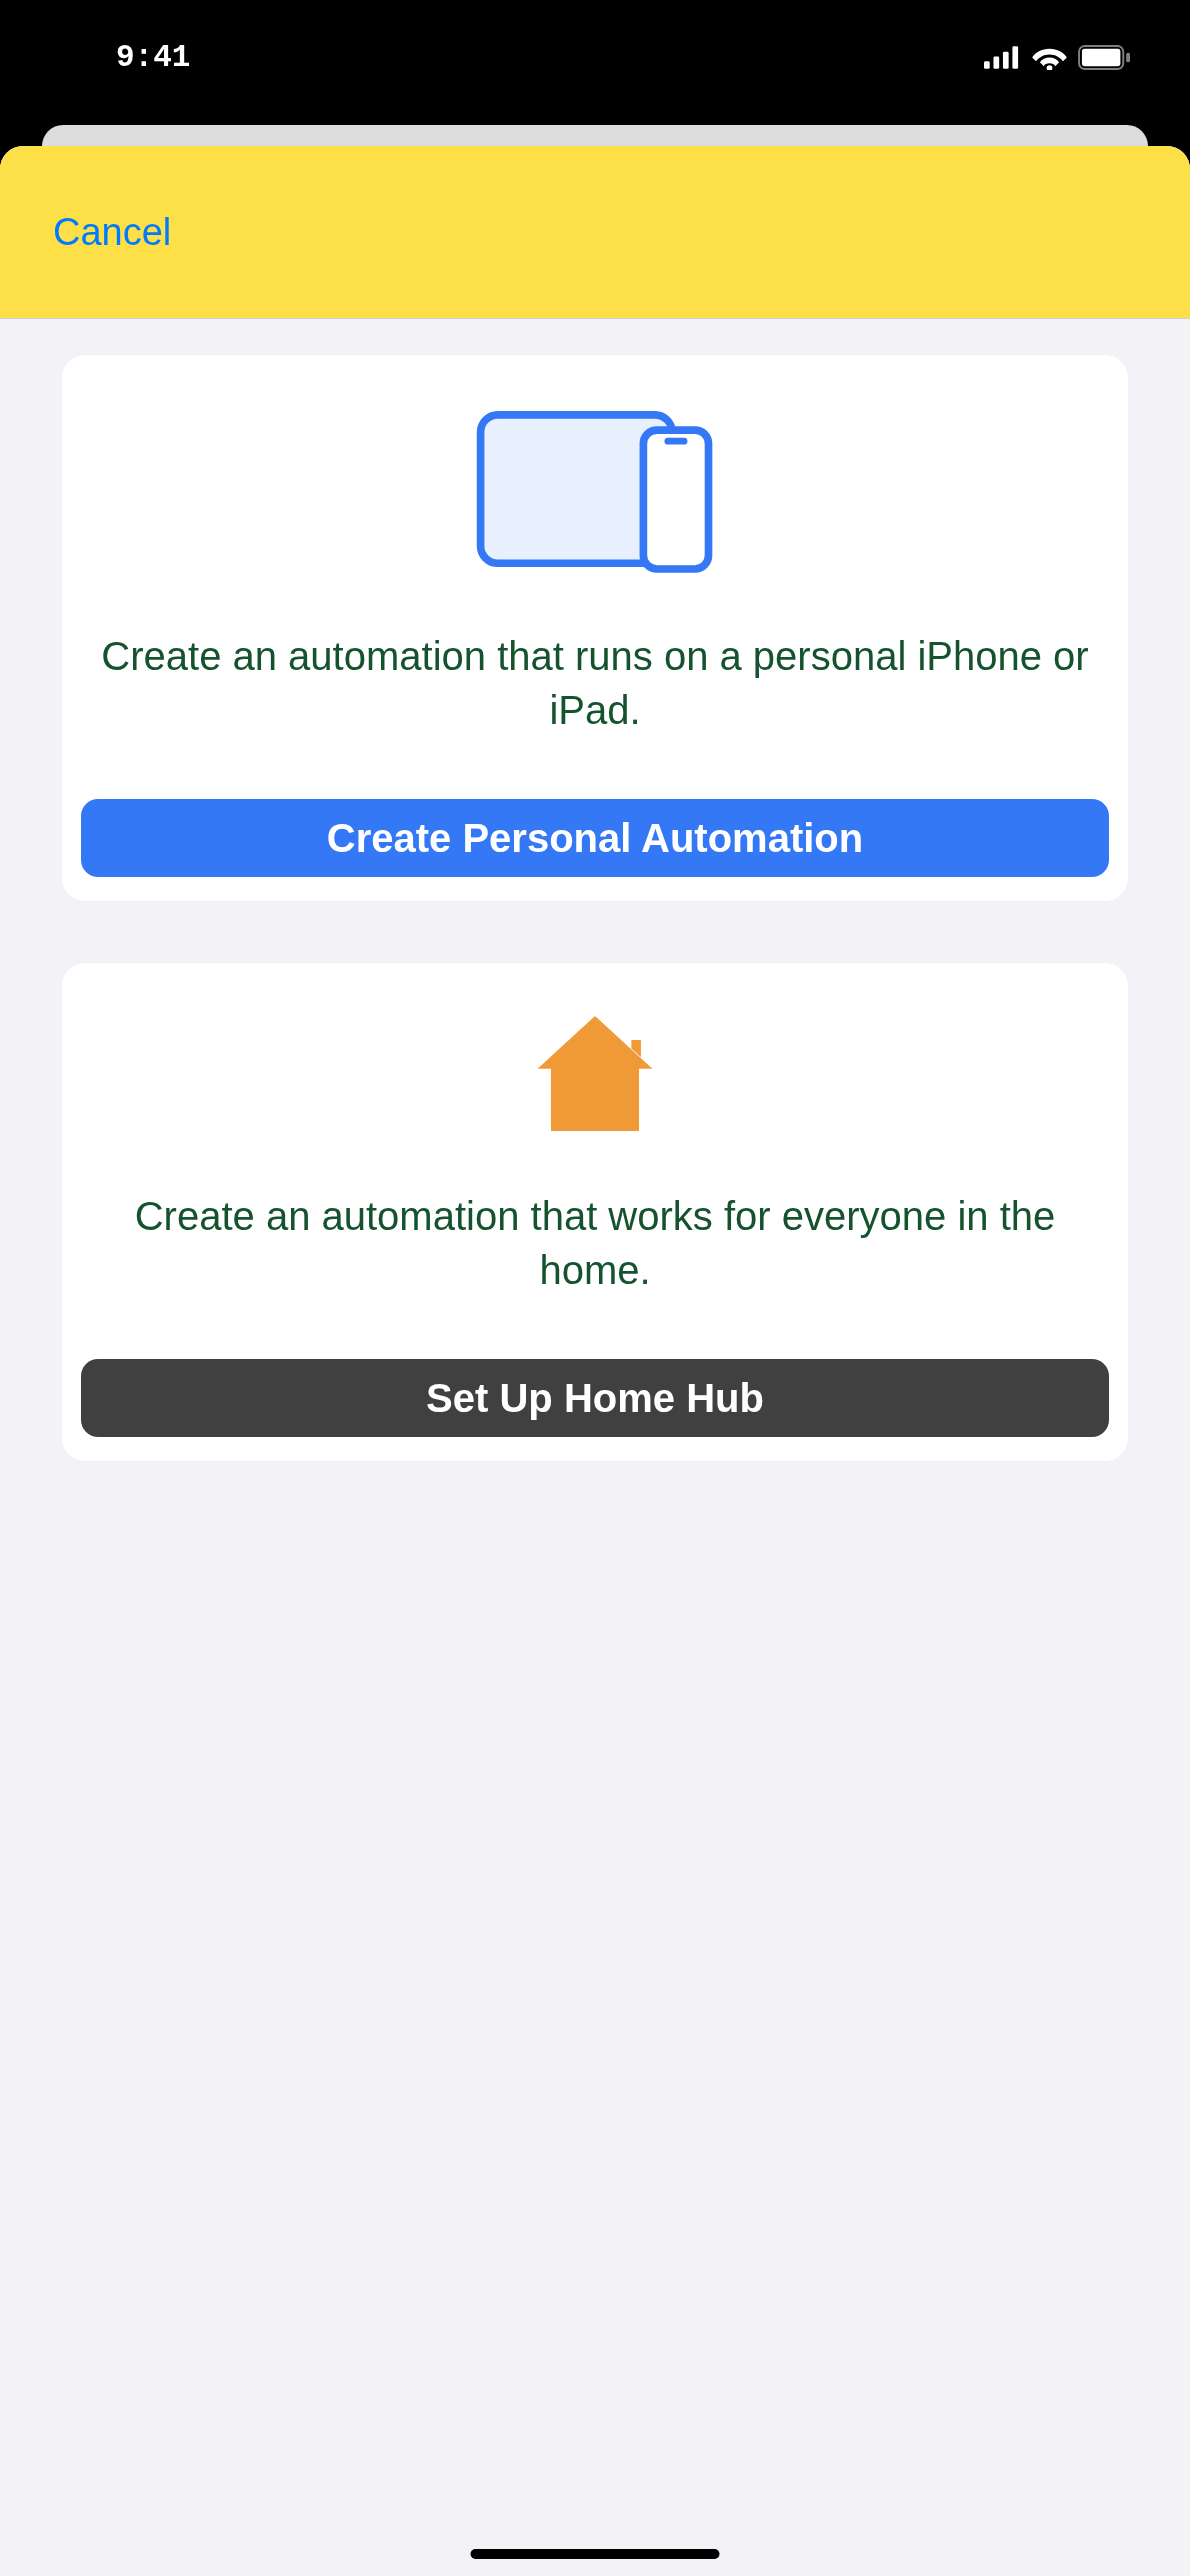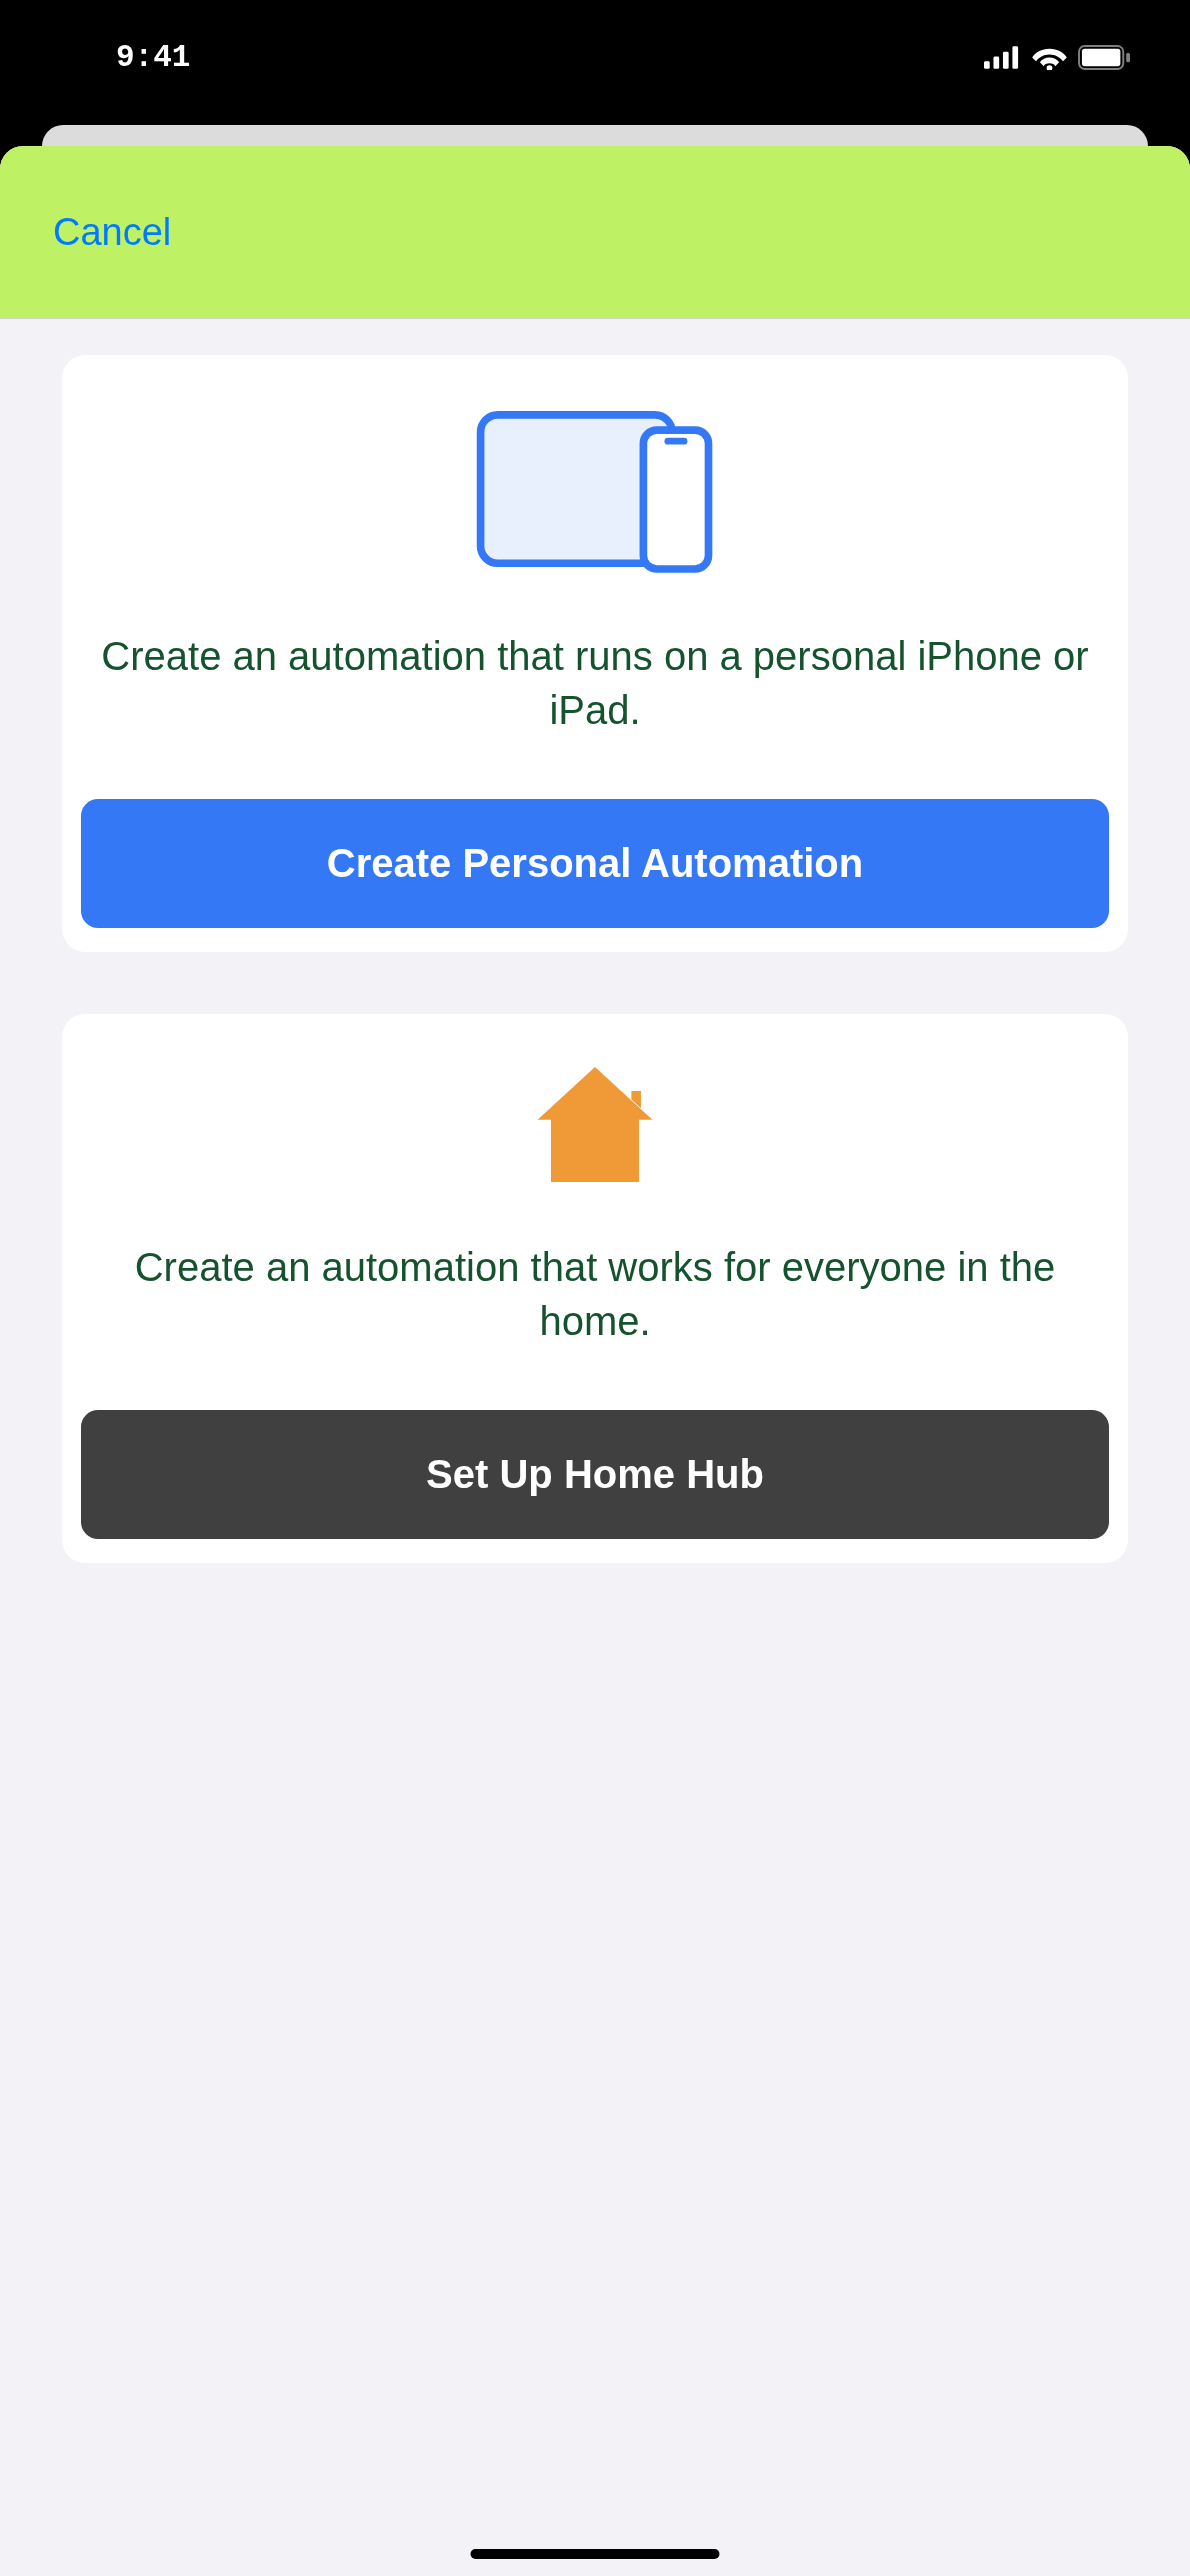--- a/index.html
+++ b/index.html
@@ -52,21 +52,21 @@
     }
     
     .sheet-container {
       background: #f2f2f7;
       border-radius: 23px 23px 0 0;
       height: calc(2576px - 146px);
       overflow: hidden;
     }
     
     .nav-bar {
-      background: #bef264;
+      background: #fde047;
       height: 173px;
       border-bottom: 1px solid #d1d1d6;
       position: relative;
       display: flex;
       align-items: center;
       justify-content: center;
       padding: 0 38px;
     }
     
     .nav-cancel {
@@ -105,21 +105,21 @@
       color: #14532d;
       text-align: center;
       line-height: 1.35;
       margin-bottom: 62px;
       font-weight: 400;
       padding: 0 9.6px;
     }
     
     .card-button {
       width: 100%;
-      height: 129px;
+      height: 78px;
       border-radius: 17px;
       border: none;
       font-size: 40px;
       font-weight: 600;
       color: #fff;
       display: flex;
       align-items: center;
       justify-content: center;
     }
     

